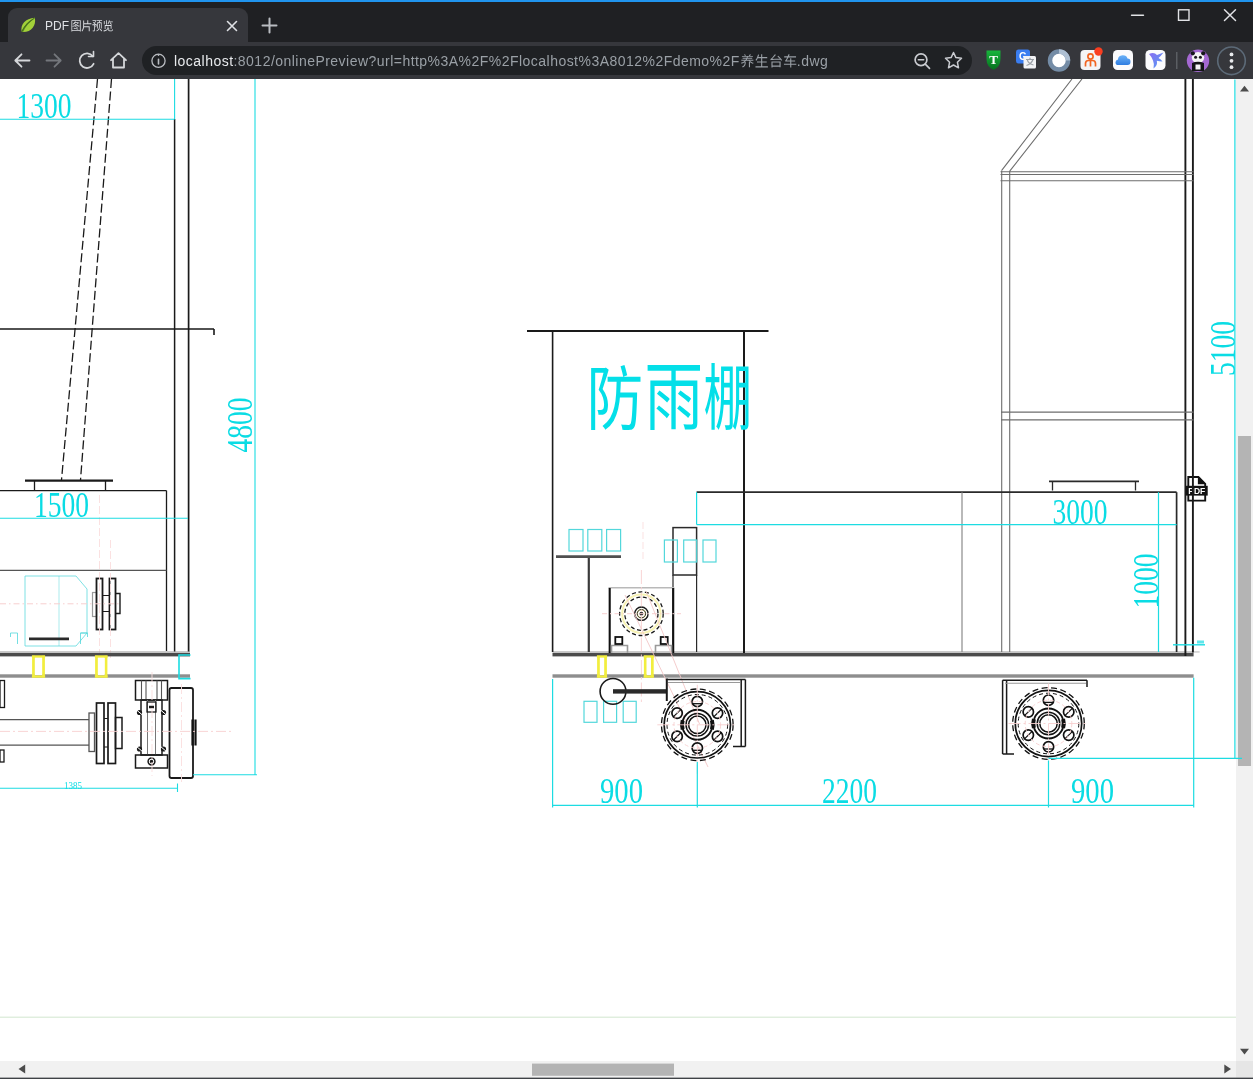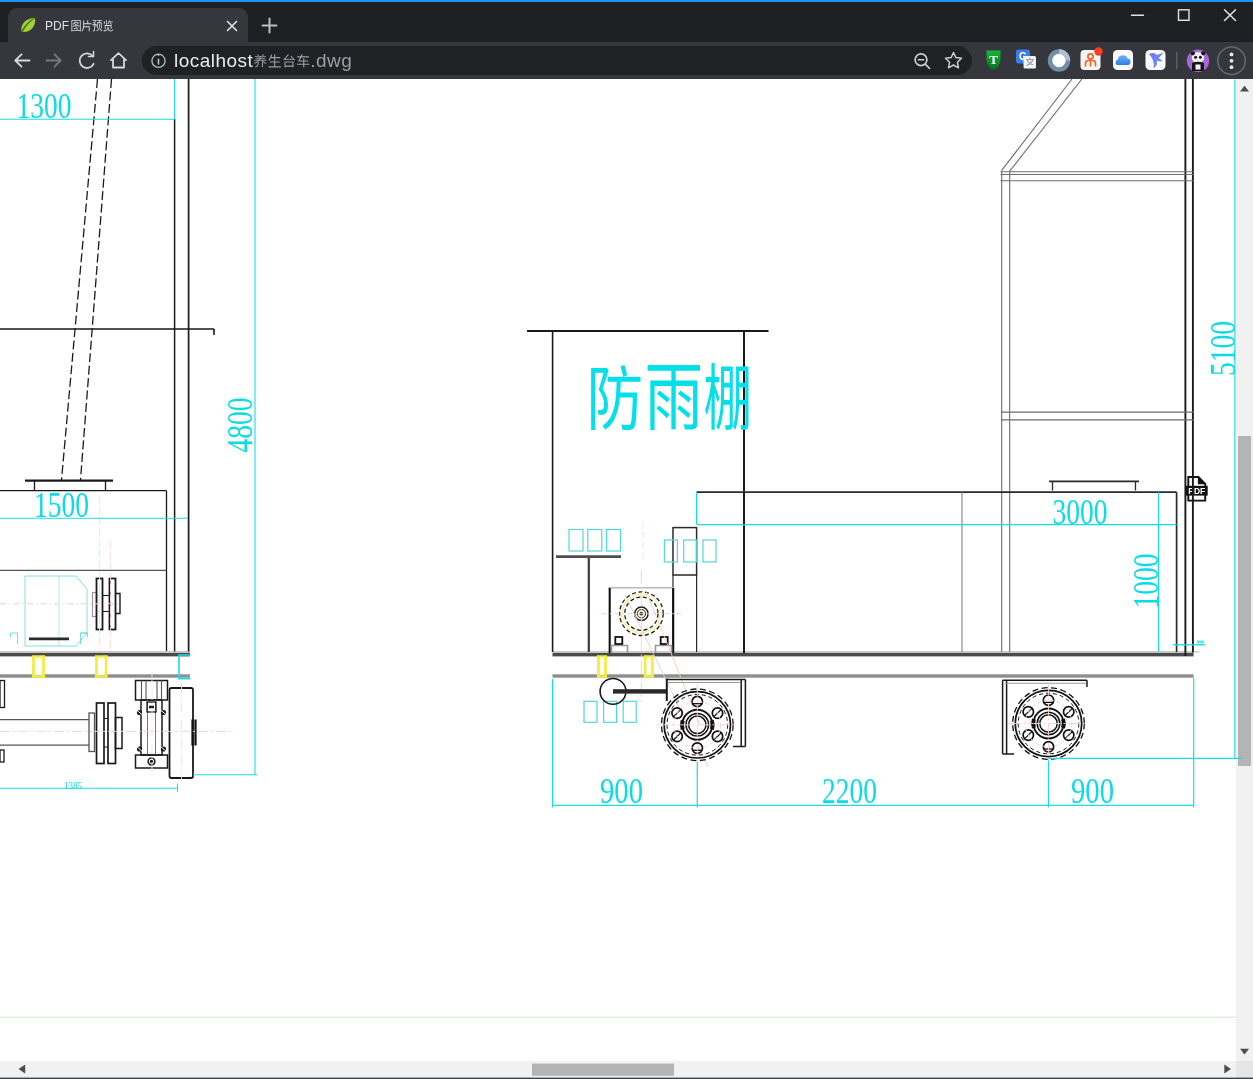--- a/index.html
+++ b/index.html
@@ -1,21 +1,21 @@
 <!DOCTYPE html>
 <html><head><meta charset="utf-8"><style>
 html,body{margin:0;padding:0;width:1253px;height:1079px;overflow:hidden;background:#fff;font-family:"Liberation Sans",sans-serif;}
 .abs{position:absolute;}
 #topline{left:0;top:0;width:1253px;height:2px;background:#2094ee;}
 #tabbar{left:0;top:2px;width:1253px;height:39.5px;background:#1f2023;}
 #tab{left:8px;top:8px;width:240px;height:33.5px;background:#36373c;border-radius:9px 9px 0 0;}
 #toolbar{left:0;top:41.5px;width:1253px;height:37.5px;background:#36373c;}
 #urlpill{left:142px;top:46px;width:830px;height:29px;border-radius:15px;background:#1f2124;}
 #tabtitle{left:45px;top:19px;height:14px;color:#dfe1e5;font-size:12px;display:flex;align-items:center;}
-#urltext{left:174px;top:53px;height:16px;font-size:19px;letter-spacing:0.47px;color:#9aa0a6;display:flex;align-items:center;white-space:pre;}
+#urltext{left:174px;top:53px;height:16px;font-size:14px;letter-spacing:0.47px;color:#9aa0a6;display:flex;align-items:center;white-space:pre;}
 </style></head><body>
 <div class="abs" id="topline"></div>
 <div class="abs" id="tabbar"></div>
 <div class="abs" id="tab"></div>
 <div class="abs" id="toolbar"></div>
 <div class="abs" id="urlpill"></div>
 <svg class="abs" style="left:19px;top:16px" width="18" height="18" viewBox="0 0 18 18">
 <path d="M2.6 15.6 C1.2 8.2 6.3 2.4 15.9 1.7 C17.3 9.3 12.7 16 4.1 16 Z" fill="#a2d039"></path>
 <path d="M15.9 1.7 C10 4.6 5.2 9.3 2.8 15.2 L4.1 16 C6.5 10.5 10.8 5.8 15.9 1.7 Z" fill="#5d8a26"></path>
 <path d="M2.9 15.4 C5.5 9.9 10.3 5.3 15.5 2.1" stroke="#46701c" stroke-width="1.1" fill="none"></path>
@@ -58,21 +58,21 @@
 <path d="M158.5 12.8 L158.5 13.2 M158.5 17.2 L158.5 22" stroke-width="1.6"></path>
 </g>
 <g stroke="#c9cbd0" stroke-width="1.7">
 <circle cx="921" cy="17.8" r="5.9"></circle>
 <path d="M925.3 22.1 L929.5 26.3"></path>
 <path d="M918.3 17.8 L923.7 17.8" stroke-width="1.5"></path>
 </g>
 <path d="M953.5 10.5 L955.9 15.6 L961.5 16.3 L957.4 20.2 L958.5 25.8 L953.5 23 L948.5 25.8 L949.6 20.2 L945.5 16.3 L951.1 15.6 Z" stroke="#c9cbd0" stroke-width="1.5"></path>
 </g>
   </svg>
-<div class="abs" id="urltext"><span style="color:#e8eaed">localhost</span><svg width="57" height="18" viewBox="0 0 57 18" style="position:relative;top:0px">
+<div class="abs" id="urltext"><span style="color:#e8eaed">localhost</span><span>:8012/onlinePreview?url=http%3A%2F%2Flocalhost%3A8012%2Fdemo%2F</span><svg width="57" height="18" viewBox="0 0 57 18" style="position:relative;top:0px">
       <path d="M10.3 72.8L90.4 72.8L90.4 66.5L10.3 66.5L10.3 72.8ZM15.2 59.0L85.2 59.0L85.2 52.9L15.2 52.9L15.2 59.0ZM5.7 44.9L93.7 44.9L93.7 38.6L5.7 38.6L5.7 44.9ZM25.7 82.4L32.2 84.6Q34.3 82.4 36.2 79.5Q38.2 76.7 39.1 74.5L32.1 71.9Q31.3 74.1 29.5 77.1Q27.7 80.1 25.7 82.4ZM68.1 84.8L75.8 82.6Q73.8 79.2 71.5 75.9Q69.3 72.6 67.3 70.2L60.5 72.2Q62.4 74.8 64.7 78.4Q66.9 82.0 68.1 84.8ZM63.6 43.8Q66.9 39.3 72.0 35.3Q77.1 31.4 83.3 28.5Q89.6 25.5 96.1 23.7Q95.3 23.0 94.3 21.9Q93.3 20.8 92.5 19.6Q91.7 18.4 91.1 17.4Q84.5 19.6 78.1 23.1Q71.7 26.7 66.3 31.4Q61.0 36.1 57.4 41.5L63.6 43.8ZM47.6 70.7L54.6 69.0Q51.4 55.2 45.5 45.0Q39.7 34.8 30.7 27.9Q21.7 21.1 8.6 17.4Q8.1 18.4 7.2 19.7Q6.3 20.9 5.3 22.0Q4.4 23.2 3.5 24.0Q16.2 27.2 25.0 33.4Q33.8 39.6 39.2 48.9Q44.7 58.3 47.6 70.7ZM30.4 29.3L37.9 29.3L37.9 22.8Q37.9 19.0 37.2 14.8Q36.5 10.7 34.3 6.5Q32.1 2.3 27.7 -1.5Q23.3 -5.4 15.9 -8.6Q15.4 -7.6 14.5 -6.5Q13.5 -5.5 12.5 -4.4Q11.6 -3.3 10.8 -2.7Q17.5 0.0 21.4 3.2Q25.3 6.5 27.2 10.0Q29.2 13.4 29.8 16.8Q30.4 20.1 30.4 23.1L30.4 29.3ZM61.2 29.3L69.1 29.3L69.1 -8.0L61.2 -8.0L61.2 29.3Z" transform="translate(0.50,14.18) scale(0.1374,-0.1413)" fill="#9aa0a6"></path>
       <path d="M20.9 64.6L90.1 64.6L90.1 57.3L20.9 57.3L20.9 64.6ZM16.5 35.2L86.5 35.2L86.5 28.0L16.5 28.0L16.5 35.2ZM5.5 2.5L94.9 2.5L94.9 -4.8L5.5 -4.8L5.5 2.5ZM46.3 84.0L54.1 84.0L54.1 -1.1L46.3 -1.1L46.3 84.0ZM23.9 82.4L31.5 80.7Q29.4 73.0 26.4 65.6Q23.4 58.3 19.8 51.9Q16.2 45.6 12.1 40.8Q11.4 41.5 10.2 42.3Q8.9 43.1 7.7 43.9Q6.4 44.8 5.4 45.3Q9.5 49.7 13.0 55.6Q16.4 61.6 19.2 68.4Q22.0 75.2 23.9 82.4Z" transform="translate(14.70,14.69) scale(0.1391,-0.1486)" fill="#9aa0a6"></path>
       <path d="M21.7 4.8L78.0 4.8L78.0 -2.5L21.7 -2.5L21.7 4.8ZM17.9 34.2L82.1 34.2L82.1 -7.7L74.1 -7.7L74.1 27.0L25.5 27.0L25.5 -7.9L17.9 -7.9L17.9 34.2ZM59.9 68.7L65.8 72.7Q70.7 68.4 75.9 63.2Q81.1 58.0 85.5 52.8Q89.9 47.6 92.5 43.4L86.1 38.8Q83.6 43.0 79.3 48.3Q75.1 53.6 69.9 58.9Q64.8 64.3 59.9 68.7ZM12.6 42.6Q12.5 43.4 12.0 44.8Q11.5 46.1 11.0 47.5Q10.6 49.0 10.1 50.0Q11.8 50.3 13.8 51.9Q15.8 53.5 18.3 55.9Q19.6 57.2 22.3 60.0Q25.0 62.8 28.3 66.7Q31.6 70.6 35.0 75.1Q38.5 79.7 41.5 84.4L49.0 81.1Q44.2 74.5 39.0 68.2Q33.7 62.0 28.2 56.5Q22.8 51.1 17.5 46.7L17.5 46.4Q17.5 46.4 16.8 46.0Q16.1 45.7 15.0 45.1Q14.0 44.5 13.3 43.8Q12.6 43.2 12.6 42.6ZM12.6 42.6L12.5 48.5L18.1 51.4L82.0 54.3Q82.1 52.8 82.3 50.8Q82.6 48.8 82.8 47.6Q67.8 46.8 56.9 46.2Q46.1 45.6 38.7 45.2Q31.3 44.8 26.6 44.4Q21.9 44.1 19.2 43.8Q16.5 43.6 15.0 43.3Q13.6 43.0 12.6 42.6Z" transform="translate(28.90,14.27) scale(0.1427,-0.1430)" fill="#9aa0a6"></path>
       <path d="M7.7 69.5L92.4 69.5L92.4 62.2L7.7 62.2L7.7 69.5ZM6.1 18.4L94.2 18.4L94.2 11.0L6.1 11.0L6.1 18.4ZM50.7 56.0L58.6 56.0L58.6 -8.0L50.7 -8.0L50.7 56.0ZM16.8 32.1Q16.6 33.0 16.1 34.4Q15.6 35.8 15.0 37.3Q14.5 38.8 14.0 39.9Q15.6 40.3 17.3 42.4Q19.0 44.5 21.0 47.8Q22.1 49.5 24.1 53.1Q26.2 56.8 28.8 61.9Q31.3 67.0 33.8 72.8Q36.3 78.7 38.3 84.5L46.8 82.2Q43.4 73.8 39.3 65.5Q35.2 57.3 30.9 49.9Q26.6 42.6 22.2 36.8L22.2 36.5Q22.2 36.5 21.4 36.0Q20.6 35.6 19.5 34.9Q18.4 34.3 17.6 33.5Q16.8 32.8 16.8 32.1ZM16.8 32.1L16.8 38.1L21.6 40.7L85.8 40.7L85.8 33.6L27.6 33.6Q24.6 33.6 22.3 33.4Q20.1 33.2 18.7 32.9Q17.3 32.6 16.8 32.1Z" transform="translate(43.10,14.26) scale(0.1401,-0.1427)" fill="#9aa0a6"></path>
     </svg><span>.dwg</span></div>
 <svg class="abs" style="left:975px;top:42px" width="278" height="37" viewBox="0 0 278 37">
 <defs>
 <linearGradient id="shld" x1="0" y1="0" x2="0" y2="1">
         <stop offset="0" stop-color="#18b63c"></stop>
         <stop offset="1" stop-color="#066f1e"></stop>

